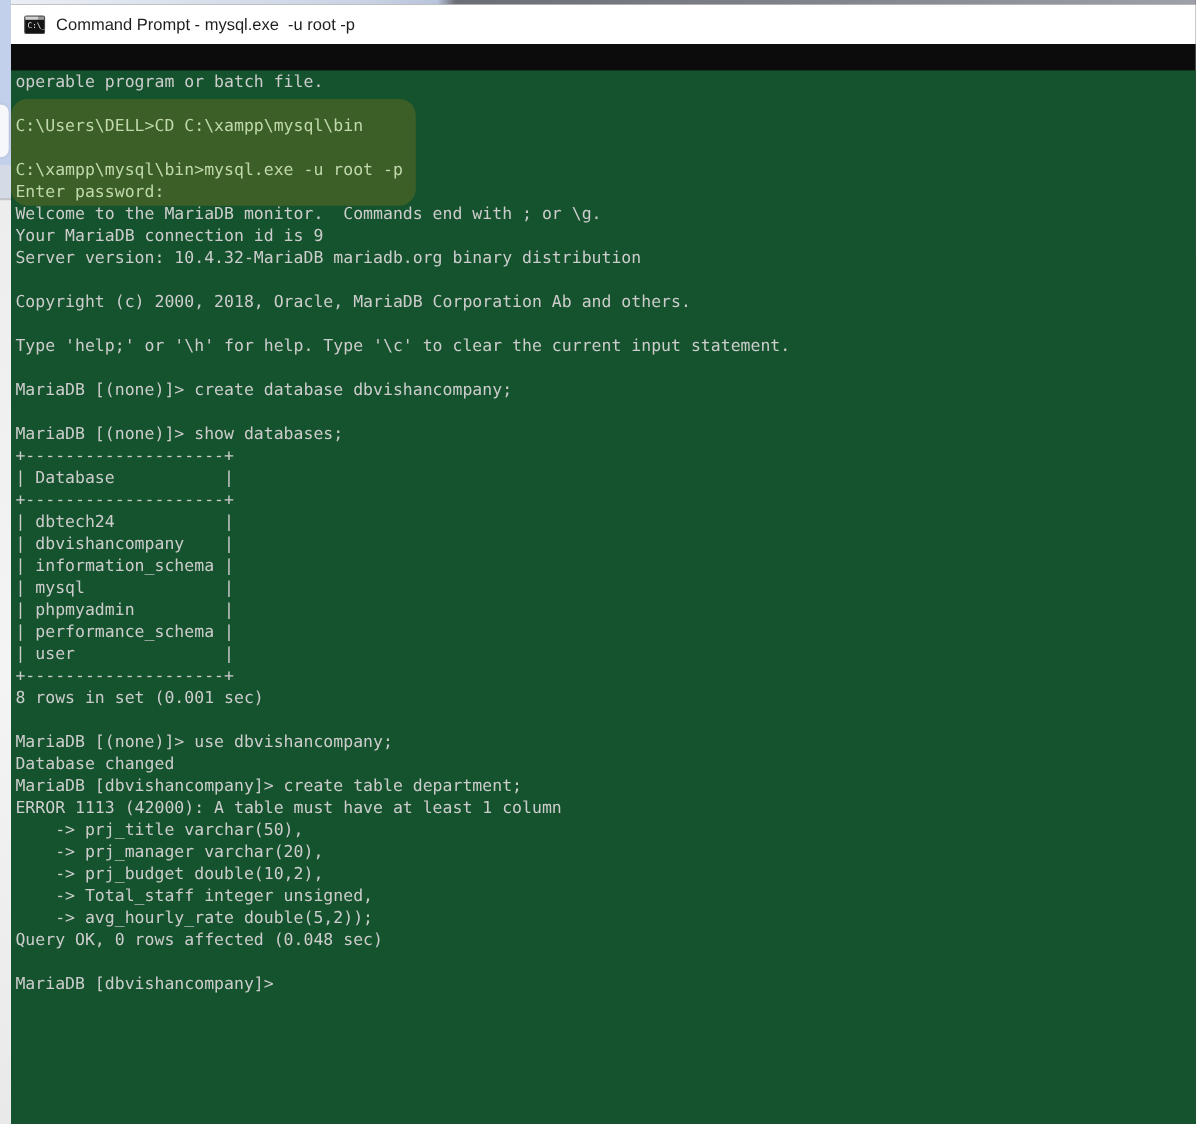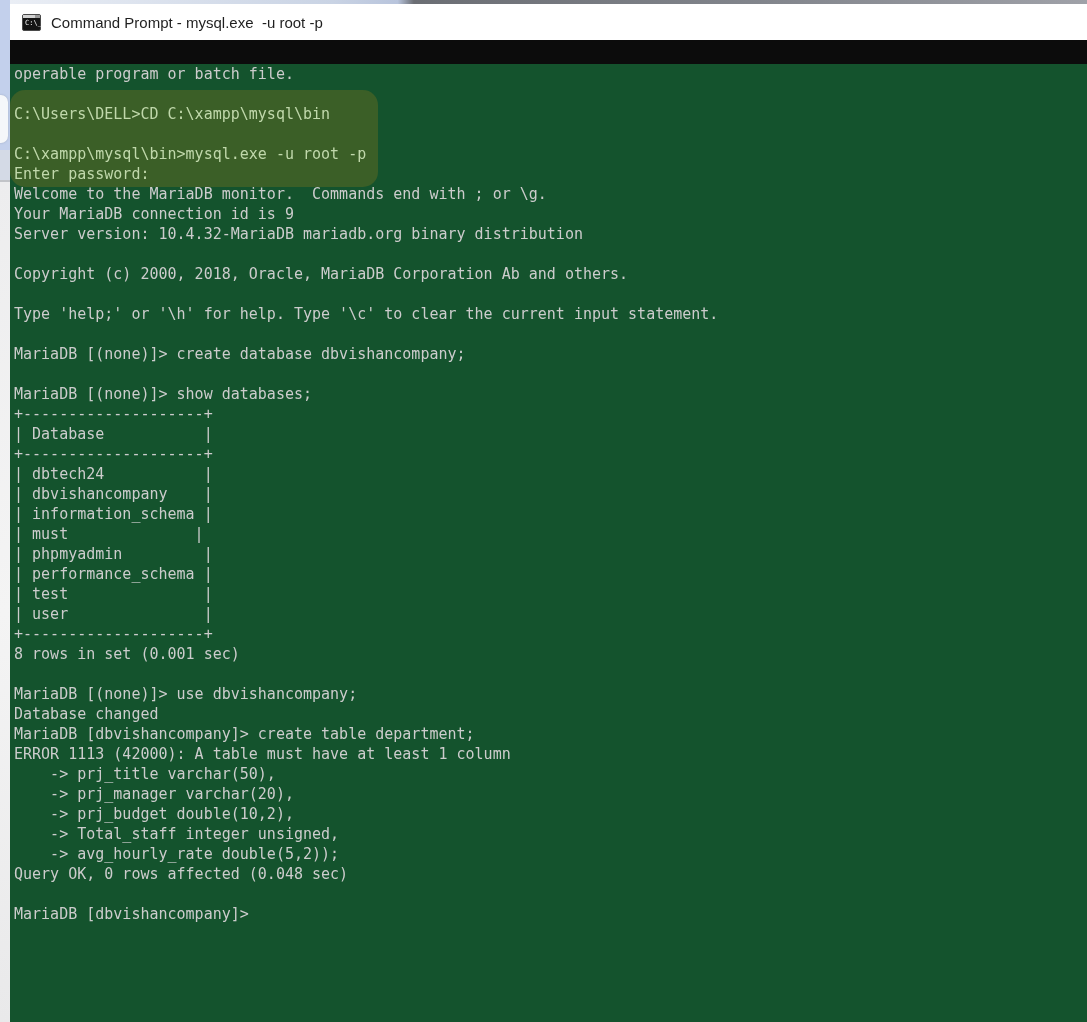--- a/index.html
+++ b/index.html
@@ -153,24 +153,23 @@
         <div class="t-line"></div>
         <div class="t-line">MariaDB [(none)]&gt; create database dbvishancompany;</div>
         <div class="t-line"></div>
         <div class="t-line">MariaDB [(none)]&gt; show databases;</div>
         <div class="t-line">+--------------------+</div>
         <div class="t-line">| Database           |</div>
         <div class="t-line">+--------------------+</div>
         <div class="t-line">| dbtech24           |</div>
         <div class="t-line">| dbvishancompany    |</div>
         <div class="t-line">| information_schema |</div>
-        <div class="t-line">| must              |</div>
+        <div class="t-line">| mysql              |</div>
         <div class="t-line">| phpmyadmin         |</div>
         <div class="t-line">| performance_schema |</div>
-        <div class="t-line">| test               |</div>
         <div class="t-line">| user               |</div>
         <div class="t-line">+--------------------+</div>
         <div class="t-line">8 rows in set (0.001 sec)</div>
         <div class="t-line"></div>
         <div class="t-line">MariaDB [(none)]&gt; use dbvishancompany;</div>
         <div class="t-line">Database changed</div>
         <div class="t-line">MariaDB [dbvishancompany]&gt; create table department;</div>
         <div class="t-line">ERROR 1113 (42000): A table must have at least 1 column</div>
         <div class="t-line">    -&gt; prj_title varchar(50),</div>
         <div class="t-line">    -&gt; prj_manager varchar(20),</div>

